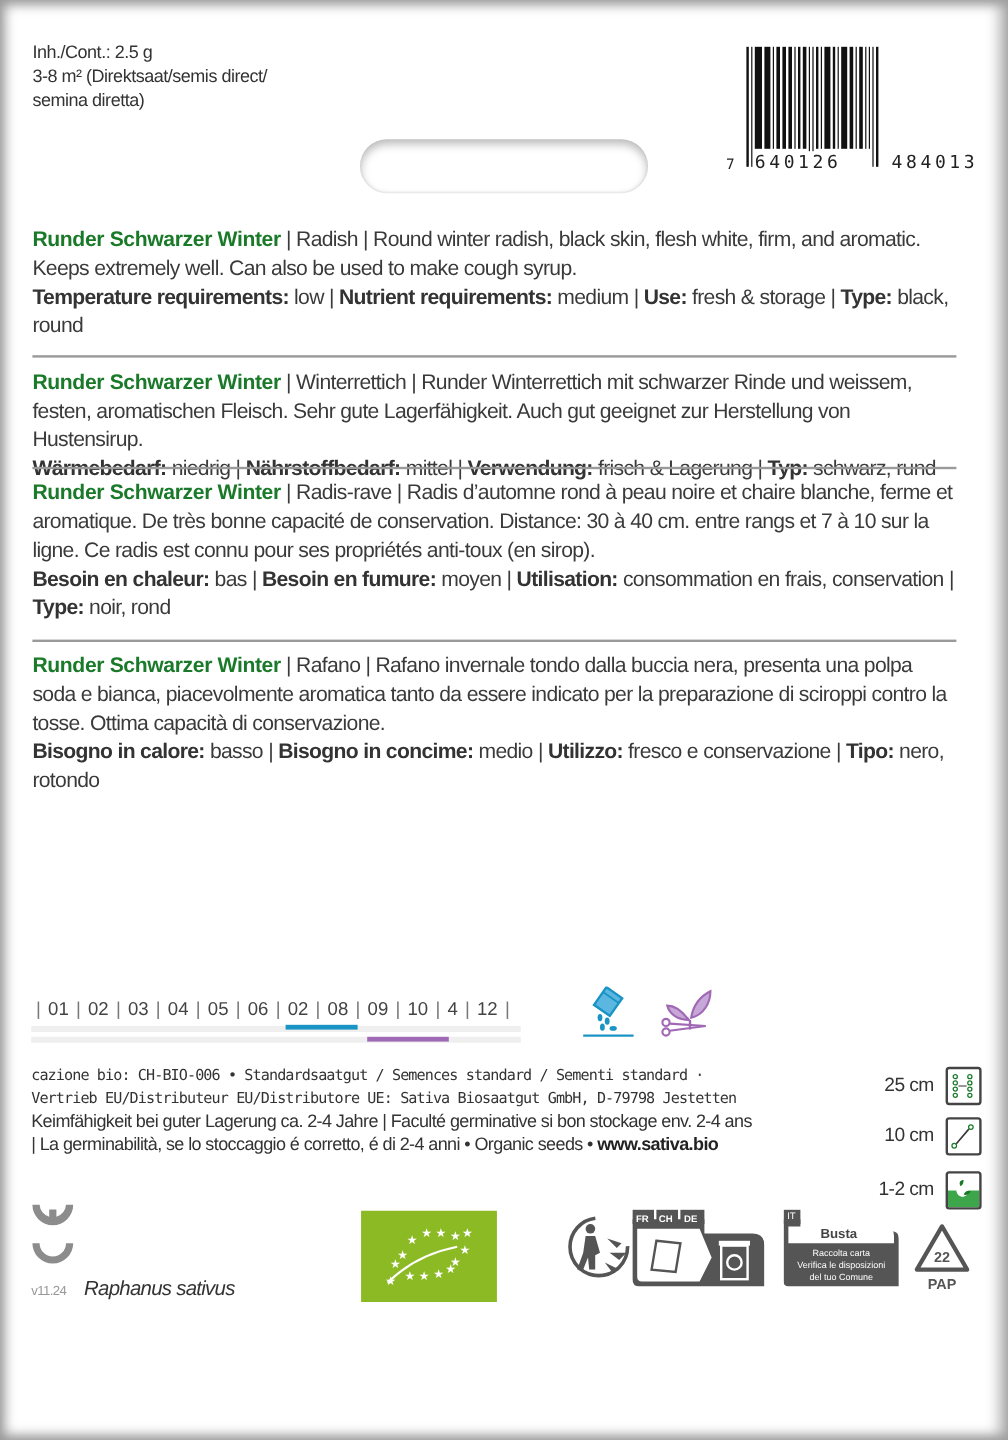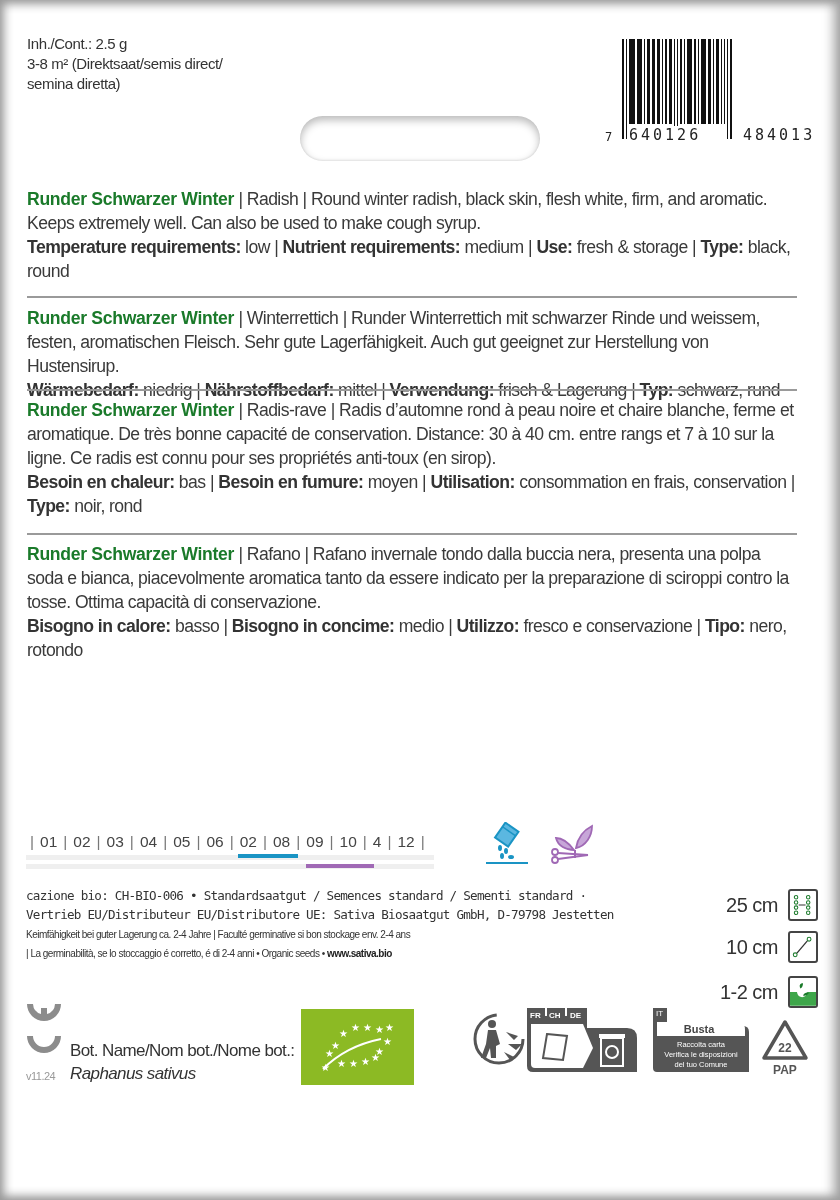--- a/index.html
+++ b/index.html
@@ -43,23 +43,23 @@
   .months span.pipe { color:#777; margin:0 6px; }
   .track { position:absolute; left:26px; width:408px; height:5px; background:#efefef; }
   .bar-sow { position:absolute; left:238px; top:854px; width:60px; height:4px; background:#1a94c4; }
   .bar-harvest { position:absolute; left:306px; top:864px; width:68px; height:4px; background:#a069b5; }
 
   .icon-sow { position:absolute; left:485px; top:822px; width:44px; height:44px; }
   .icon-harvest { position:absolute; left:548px; top:822px; width:48px; height:44px; }
 
   .company { position:absolute; left:26px; top:886px; width:640px; font-family:"DejaVu Sans Mono", monospace; font-size:12.6px; line-height:19.4px; color:#333; letter-spacing:-0.75px; }
   .company b { color:#222; }
-  .company .cond { font-family:"Liberation Sans", sans-serif; font-size:10px; letter-spacing:-0.5px; }
-
-  .spacing { position:absolute; right:22px; width:120px; text-align:right; font-size:20px; color:#333; display:flex; justify-content:flex-end; align-items:center; gap:10px; letter-spacing:-0.5px;}
+  .company .cond { font-family:"Liberation Sans", sans-serif; font-size:15px; letter-spacing:-0.5px; }
+
+  .spacing { position:absolute; right:22px; width:120px; text-align:right; font-size:16px; color:#333; display:flex; justify-content:flex-end; align-items:center; gap:10px; letter-spacing:-0.5px;}
   .spacing .ico { width:30px; height:32px; border:2px solid #444; border-radius:3px; box-sizing:border-box; position:relative; background:#fff; }
 
   .sativa-logo { position:absolute; left:25px; top:1002px; width:38px; height:60px; }
   .bot-label { position:absolute; left:70px; top:1040px; font-size:17px; color:#333; letter-spacing:-0.6px; line-height:22px; }
   .bot-name { position:absolute; left:70px; top:1064px; font-size:17px; color:#333; font-style:italic; letter-spacing:-0.6px; }
   .version { position:absolute; left:26px; top:1070px; font-size:11px; color:#999; letter-spacing:-0.5px;text-align:right; }
 
   .eu-leaf { position:absolute; left:301px; top:1009px; width:113px; height:76px; background:#8cba24; }
 
   .recycle { position:absolute; top:1010px; }
@@ -227,21 +227,20 @@
       <path d="M0 16 L8 16 C9 24 19 24 20 16 L30 16 L30 32 L0 32Z" fill="#3ea64a"></path>
       <path d="M12 12 C10 8 12 6 15 6 C15 9 14 11 12 12Z" fill="#1a7a2a"></path>
       <path d="M15 20 C17 16 20 16 22 17 C20 20 17 21 15 20Z" fill="#1a7a2a"></path>
     </svg>
   </div>
 
   <svg class="sativa-logo" viewBox="0 0 38 60">
     <path d="M2 2 A17 17 0 0 0 36 2 L30 2 A11 11 0 0 1 22 12 L22 6 L16 6 L16 12 A11 11 0 0 1 8 2Z" fill="#8c8c8c"></path>
     <path d="M2 34 A17 17 0 0 0 36 34 L30 34 A11 11 0 0 1 8 34Z" fill="#8c8c8c"></path>
   </svg>
-  <div class="bot-label">Bot. Name/Nom bot./Nome bot.:</div>
   <div class="bot-name">Raphanus sativus</div>
   <div class="version">v11.24</div>
 
   <svg class="eu-leaf" viewBox="0 0 113 76">
     <rect width="113" height="76" fill="#8cba24"></rect>
     <path d="M22 60 C40 42 60 34 80 30" stroke="#fff" stroke-width="1.8" fill="none"></path>
     <g fill="#fff" font-size="10" font-family="DejaVu Sans, sans-serif">
       <text x="38" y="28">★</text>
         <text x="50" y="22">★</text>
         <text x="62" y="22">★</text>

